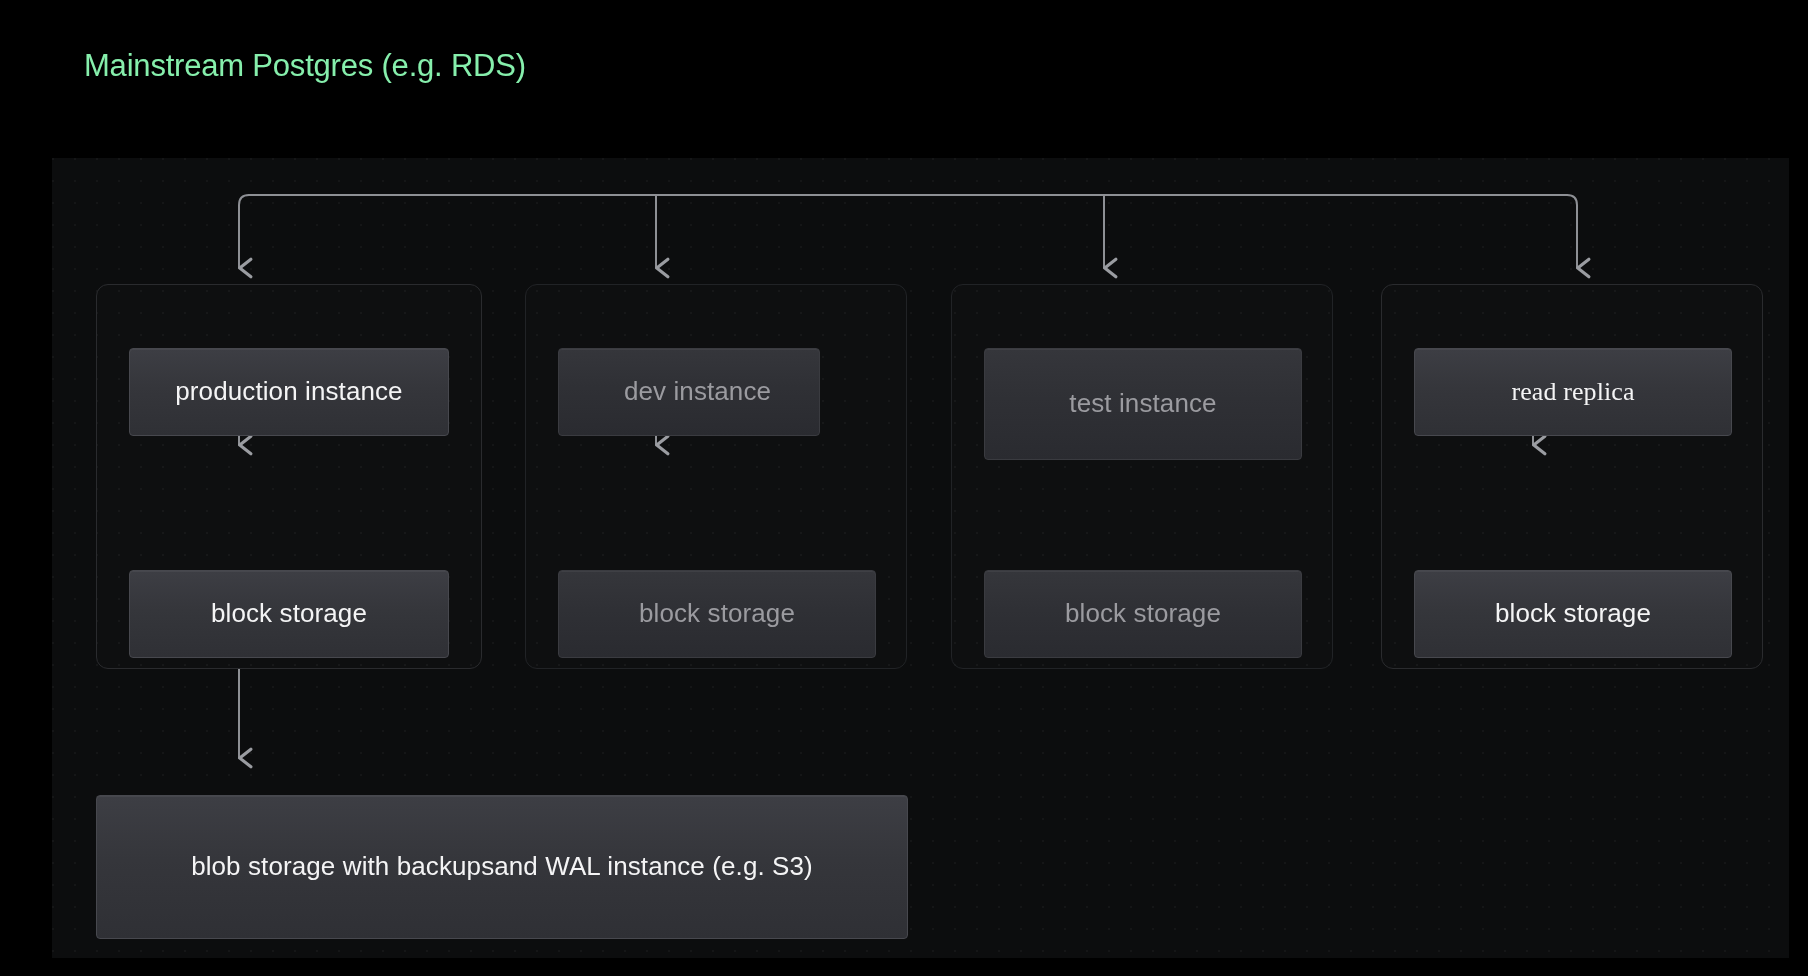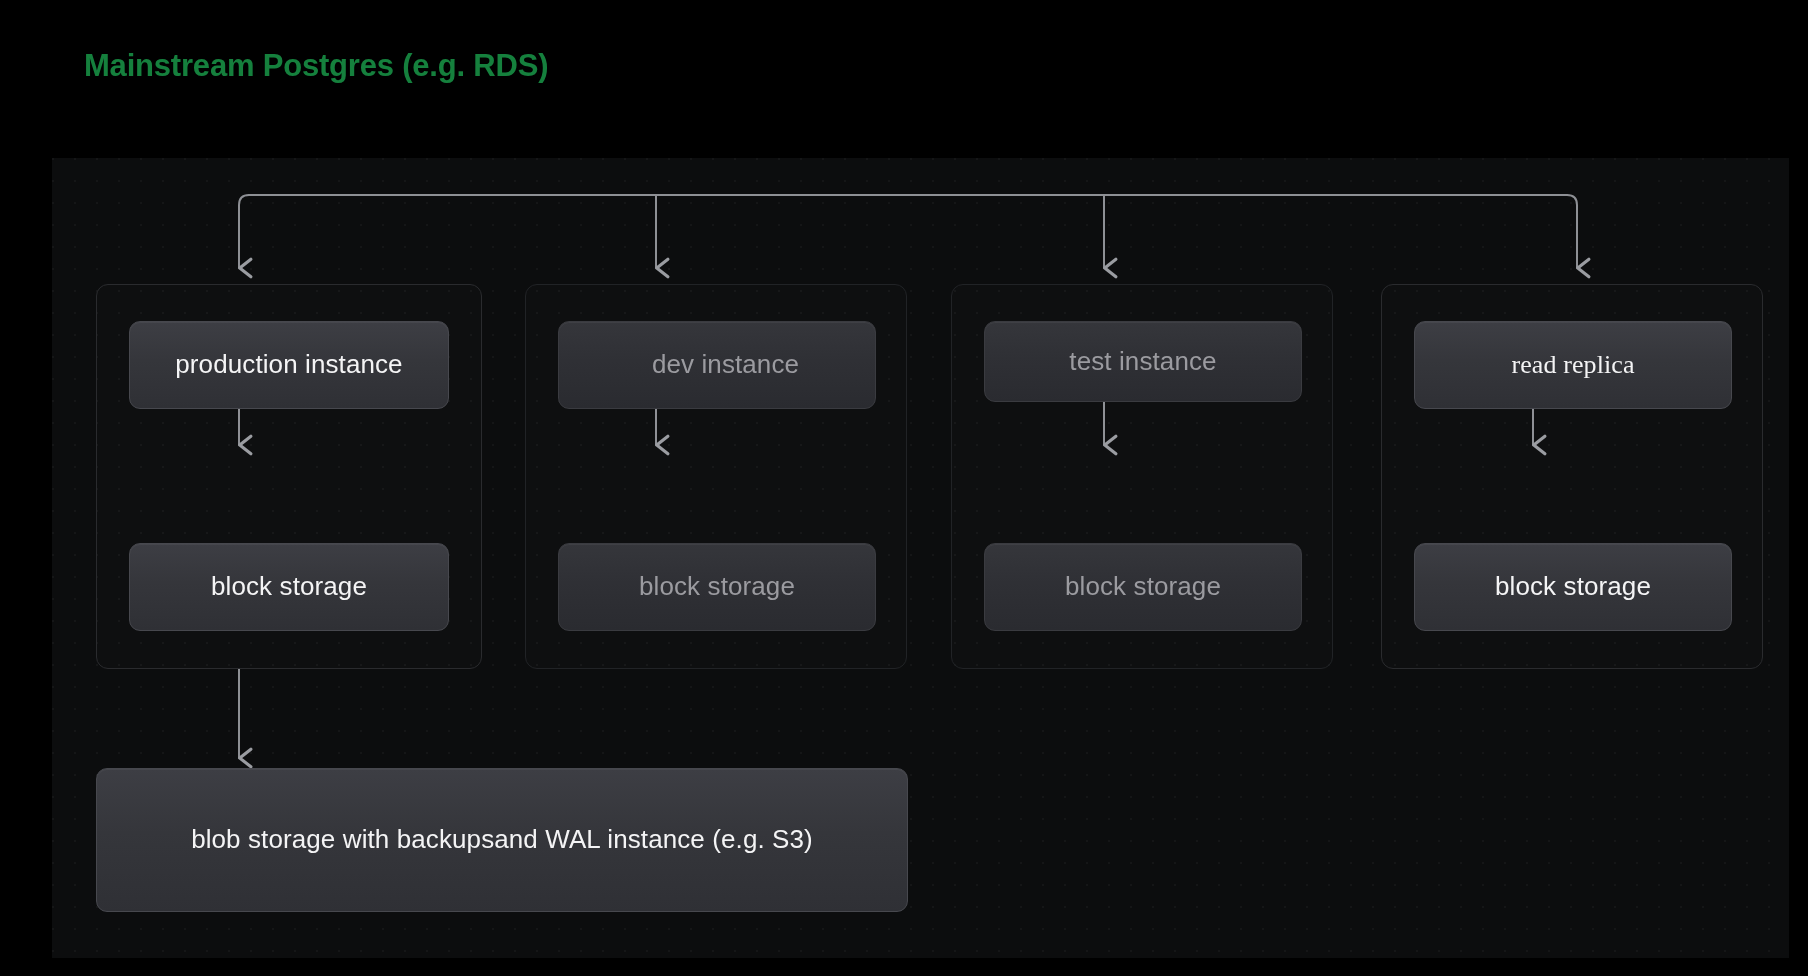--- a/index.html
+++ b/index.html
@@ -21,22 +21,22 @@
     height: 976px;
     background: #000000;
   }
 
   
   .slide-title {
     position: absolute;
     left: 84px;
     top: 48px;
     font-size: 31px;
-    font-weight: bold;
-    color: #15803d;
+    font-weight: normal;
+    color: #86efac;
     letter-spacing: -0.2px;
     white-space: nowrap;
   }
 
   
   .panel {
     position: absolute;
     left: 52px;
     top: 158px;
     width: 1737px;
@@ -65,33 +65,34 @@
     background: rgba(255,255,255,0.012);
     box-sizing: border-box;
   }
   .col-group.dim {
     border-color: #212326;
   }
 
   
   .node {
     position: absolute;
-    border-radius: 11px;
+    border-radius: 4px;
     border: 1px solid #47484e;
     background: linear-gradient(180deg, #3d3e44 0%, #35363b 45%, #2f3035 100%);
     box-sizing: border-box;
     display: flex;
     align-items: center;
     justify-content: center;
     text-align: right;
     color: #f4f4f5;
     font-size: 26px;
     line-height: 1.28;
     letter-spacing: 0.1px;
     box-shadow: 0 1px 0 rgba(255,255,255,0.05) inset;
+    margin-top: 27px;
   }
   .node.dim {
     border-color: #3a3b40;
     background: linear-gradient(180deg, #35363b 0%, #2f3035 45%, #2a2b30 100%);
     color: #9b9ba0;
   }
 
   .node-blob {
     font-size: 26px;
     line-height: 1.45;
@@ -138,26 +139,26 @@
         <path d="M187 511 L187 600" marker-end="url(#arrowDown)"></path>
       </g>
     </svg>
 
     <div class="col-group" style="left:44px; top:126px; width:386px; height:385px;">
       <div class="node" style="left:32px; top:36px; width:320px; height:88px;">production instance</div>
       <div class="node" style="left:32px; top:258px; width:320px; height:88px;">block storage</div>
     </div>
 
     <div class="col-group dim" style="left:473px; top:126px; width:382px; height:385px;">
-      <div class="node dim" style="left:32px; top:36px; width:318px; height:88px;padding-left:17px;">dev instance</div>
+      <div class="node dim" style="left:32px; top:36px; width:262px; height:88px;padding-left:17px;">dev instance</div>
       <div class="node dim" style="left:32px; top:258px; width:318px; height:88px;">block storage</div>
     </div>
 
     <div class="col-group dim" style="left:899px; top:126px; width:382px; height:385px;">
-      <div class="node dim" style="left:32px; top:36px; width:318px; height:81px;">test instance</div>
+      <div class="node dim" style="left:32px; top:36px; width:318px; height:112px;">test instance</div>
       <div class="node dim" style="left:32px; top:258px; width:318px; height:88px;">block storage</div>
     </div>
 
     <div class="col-group" style="left:1329px; top:126px; width:382px; height:385px;">
       <div class="node" style="left:32px; top:36px; width:318px; height:88px;font-family:Liberation Serif, serif;">read replica</div>
       <div class="node" style="left:32px; top:258px; width:318px; height:88px;">block storage</div>
     </div>
 
     <div class="node node-blob" style="left:44px; top:610px; width:812px; height:144px; flex-direction:row;">
       <span>blob storage with backups</span>

